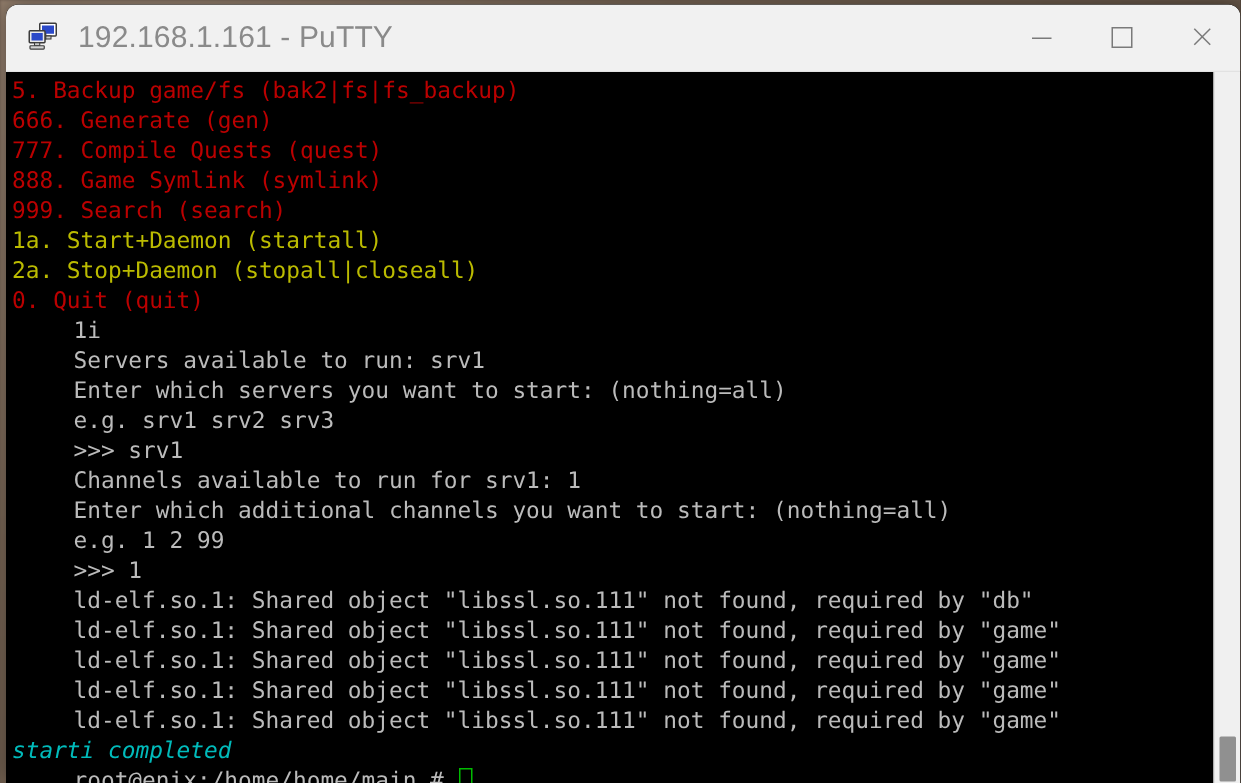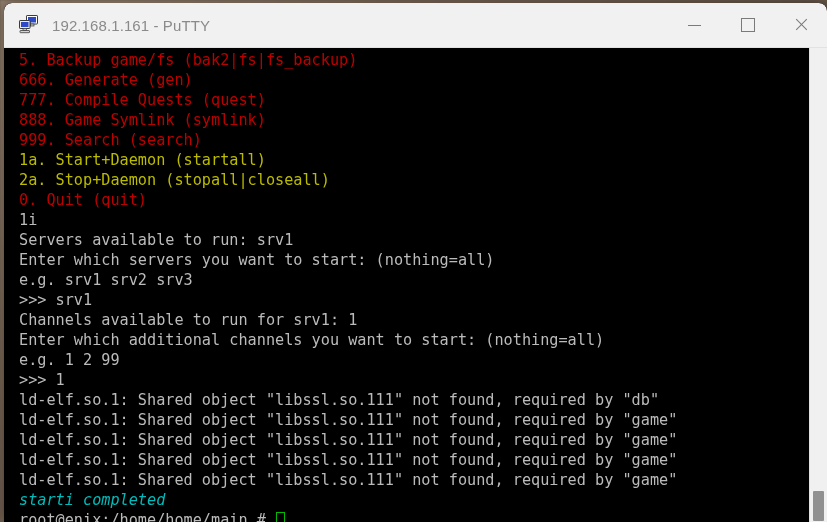--- a/index.html
+++ b/index.html
@@ -54,21 +54,21 @@
 
   .title-icon {
     margin-left: 14px;
     width: 22px;
     height: 22px;
     flex: 0 0 22px;
   }
 
   .title-text {
     margin-left: 12px;
-    font-size: 15px;
+    font-size: 20px;
     color: #8a8a8a;
     letter-spacing: 0.1px;
     white-space: nowrap;
     font-family: "Liberation Sans", sans-serif;
   }
 
   .win-buttons {
     position: absolute;
     right: 0;
     top: 0;
@@ -112,21 +112,20 @@
   }
   .glyph-close::before { transform: rotate(45deg); }
   .glyph-close::after  { transform: rotate(-45deg); }
 
   
   .term-area {
     position: relative;
     height: 475px;
     background: #000000;
     display: flex;
-    padding-left: 11px;
   }
 
   .term {
     position: relative;
     flex: 1 1 auto;
     background: #000000;
     padding: 2px 0 0 4px;
     overflow: hidden;
     font-family: "DejaVu Sans Mono", "Liberation Mono", monospace;
     font-size: 15.2px;
@@ -136,21 +135,21 @@
   }
 
   .line {
     height: 20px;
     color: #bbbbbb;
   }
 
   .c-red    { color: #bb0000; }
   .c-yellow { color: #bbbb00; }
   .c-cyan   { color: #00bbbb; font-style: italic; }
-  .c-white  { color: #bbbbbb; }
+  .c-white  { color: #bbbbbb; margin-left: 41px; }
 
   .underline { text-underline-offset: 2px; }
 
   .cursor {
     display: inline-block;
     width: 9px;
     height: 16px;
     border: 1.5px solid #00bb00;
     box-sizing: border-box;
     vertical-align: -3px;

